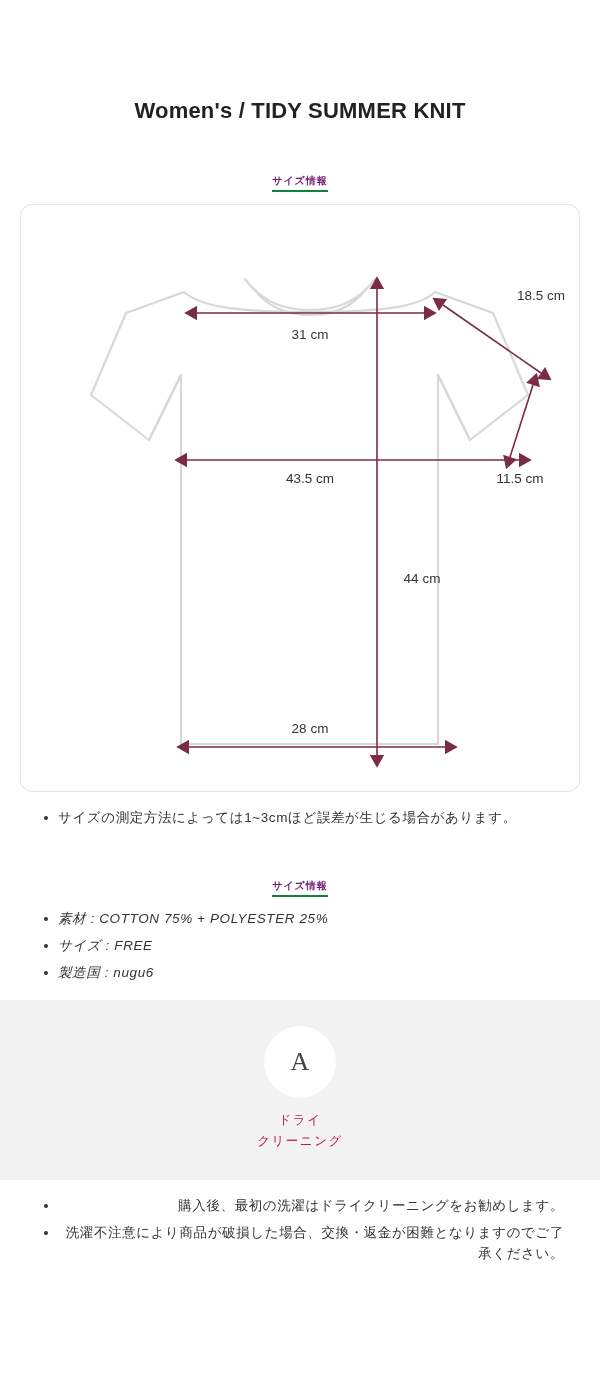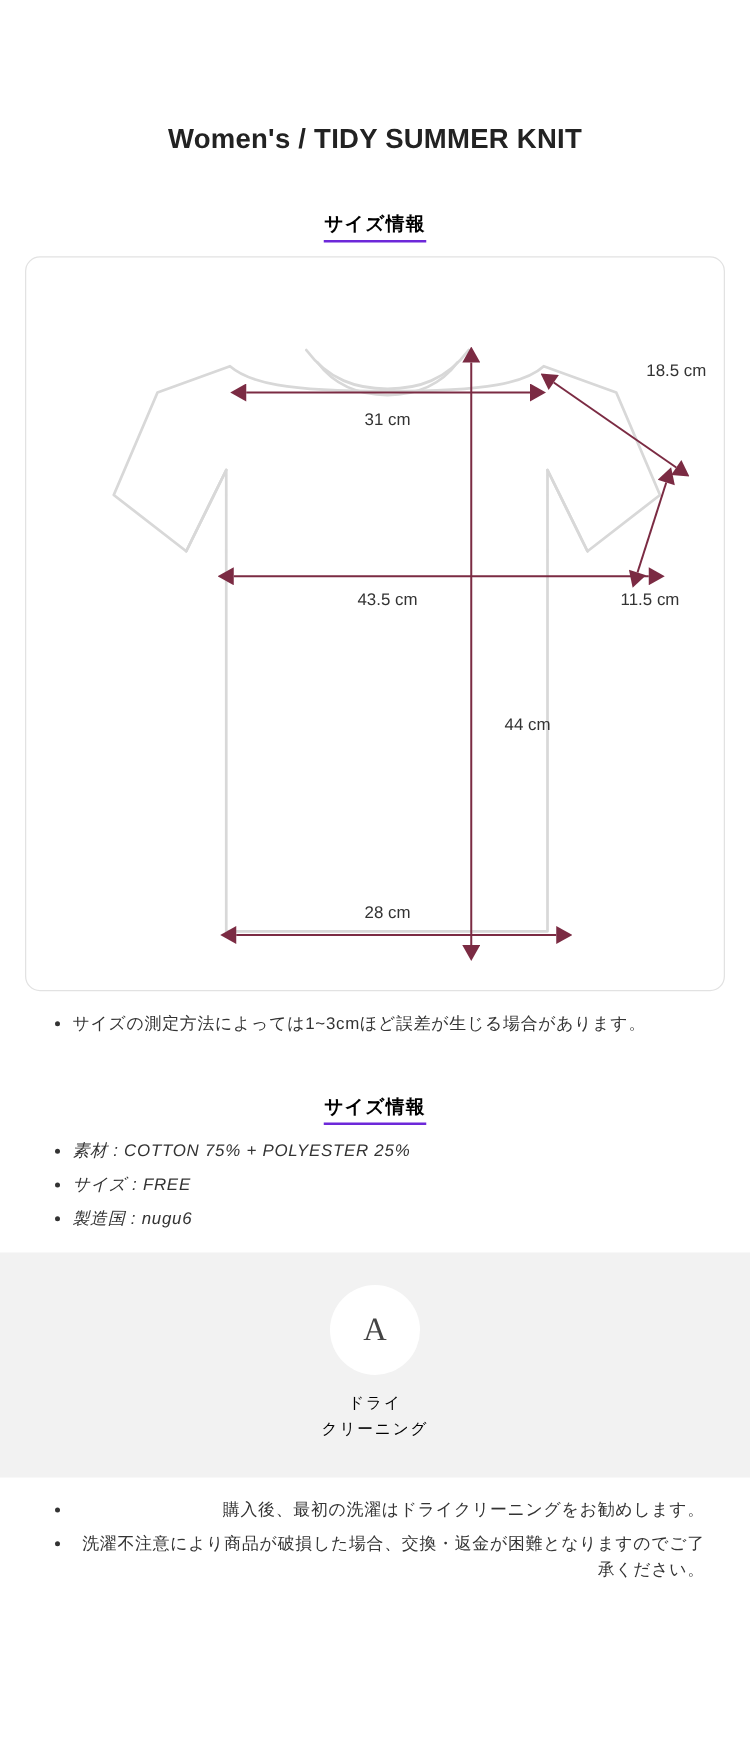--- a/index.html
+++ b/index.html
@@ -32,24 +32,24 @@
     margin-bottom: 0;
   }
 
   
   .section-heading {
     text-align: center;
     margin-top: 46px;
     margin-bottom: 16px;
   }
   .section-heading span {
-    font-size: 15px;
+    font-size: 10px;
     font-weight: bold;
-    color: #000000;
-    border-bottom: 2px solid #6d28d9;
+    color: #701a75;
+    border-bottom: 2px solid #15803d;
     padding-bottom: 4px;
     letter-spacing: 1px;
   }
 
   
   .chart-box {
     margin: 0 auto;
     width: 560px;
     height: 588px;
     border: 1px solid #e2e2e2;
@@ -117,21 +117,21 @@
     align-items: center;
     justify-content: center;
   }
   .care-circle .glyph {
     font-size: 26px;
     color: #444444;
     font-family: "Liberation Serif", serif;
   }
   .care-label {
     font-size: 12.5px;
-    color: #000000;
+    color: #be185d;
     line-height: 1.7;
     letter-spacing: 1.5px;
   }
 
   .notes-bottom {
     margin-top: 18px;
     padding-left: 4px;
     text-align: right;
   }
 </style>

